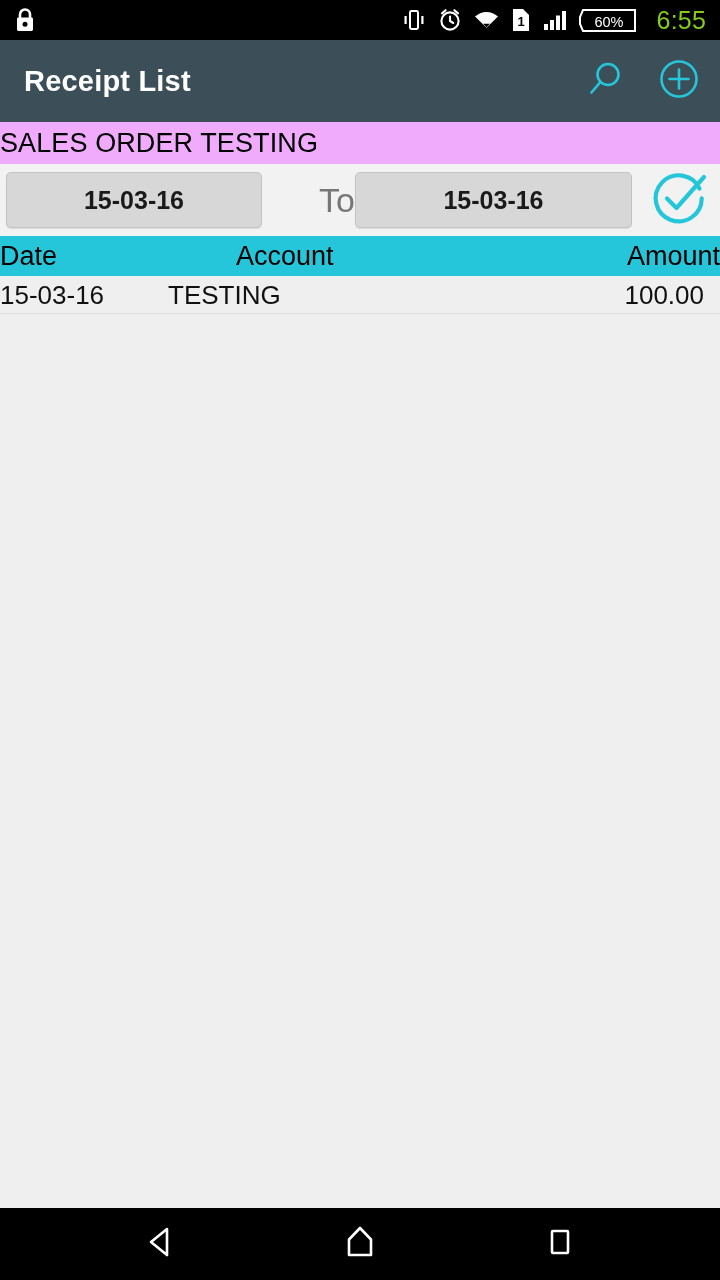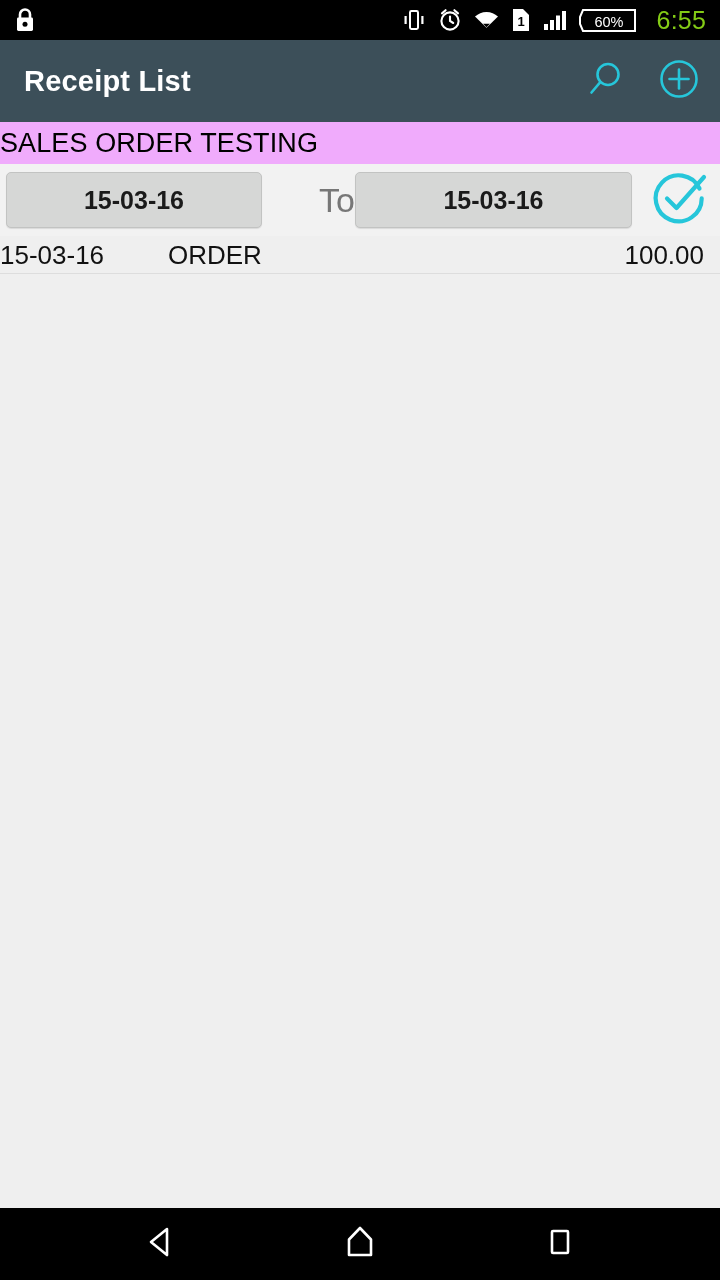--- a/index.html
+++ b/index.html
@@ -225,25 +225,30 @@
     <div class="confirm-btn">
       <span>
         <svg width="66" height="62" viewBox="0 0 66 62">
           <path d="M54.5 21.5a23 23 0 1 0 2.2 9.9" fill="none" stroke="#26C6DA" stroke-width="4.2" stroke-linecap="round"></path>
           <path d="M22 31.5 31.5 41 59 10" fill="none" stroke="#26C6DA" stroke-width="4.2" stroke-linecap="round" stroke-linejoin="round"></path>
         </svg>
       </span>
     </div>
   </div>
 
+  <div class="table-head">
+    <span class="th th-date">Date</span>
+    <span class="th th-account">Account</span>
+    <span class="th th-amount">Amount</span>
+  </div>
 
   <div class="table-body">
     <div class="trow">
       <span class="td td-date">15-03-16</span>
-      <span class="td td-account">ORDER</span>
+      <span class="td td-account">TESTING</span>
       <span class="td td-amount">100.00</span>
     </div>
   </div>
 
   <div class="navbar">
     <div class="nav-btn">
       <span>
         <svg width="34" height="36" viewBox="0 0 34 36">
           <path d="M24 5 8 18l16 13z" fill="none" stroke="#fff" stroke-width="2.6" stroke-linejoin="round"></path>
         </svg>

